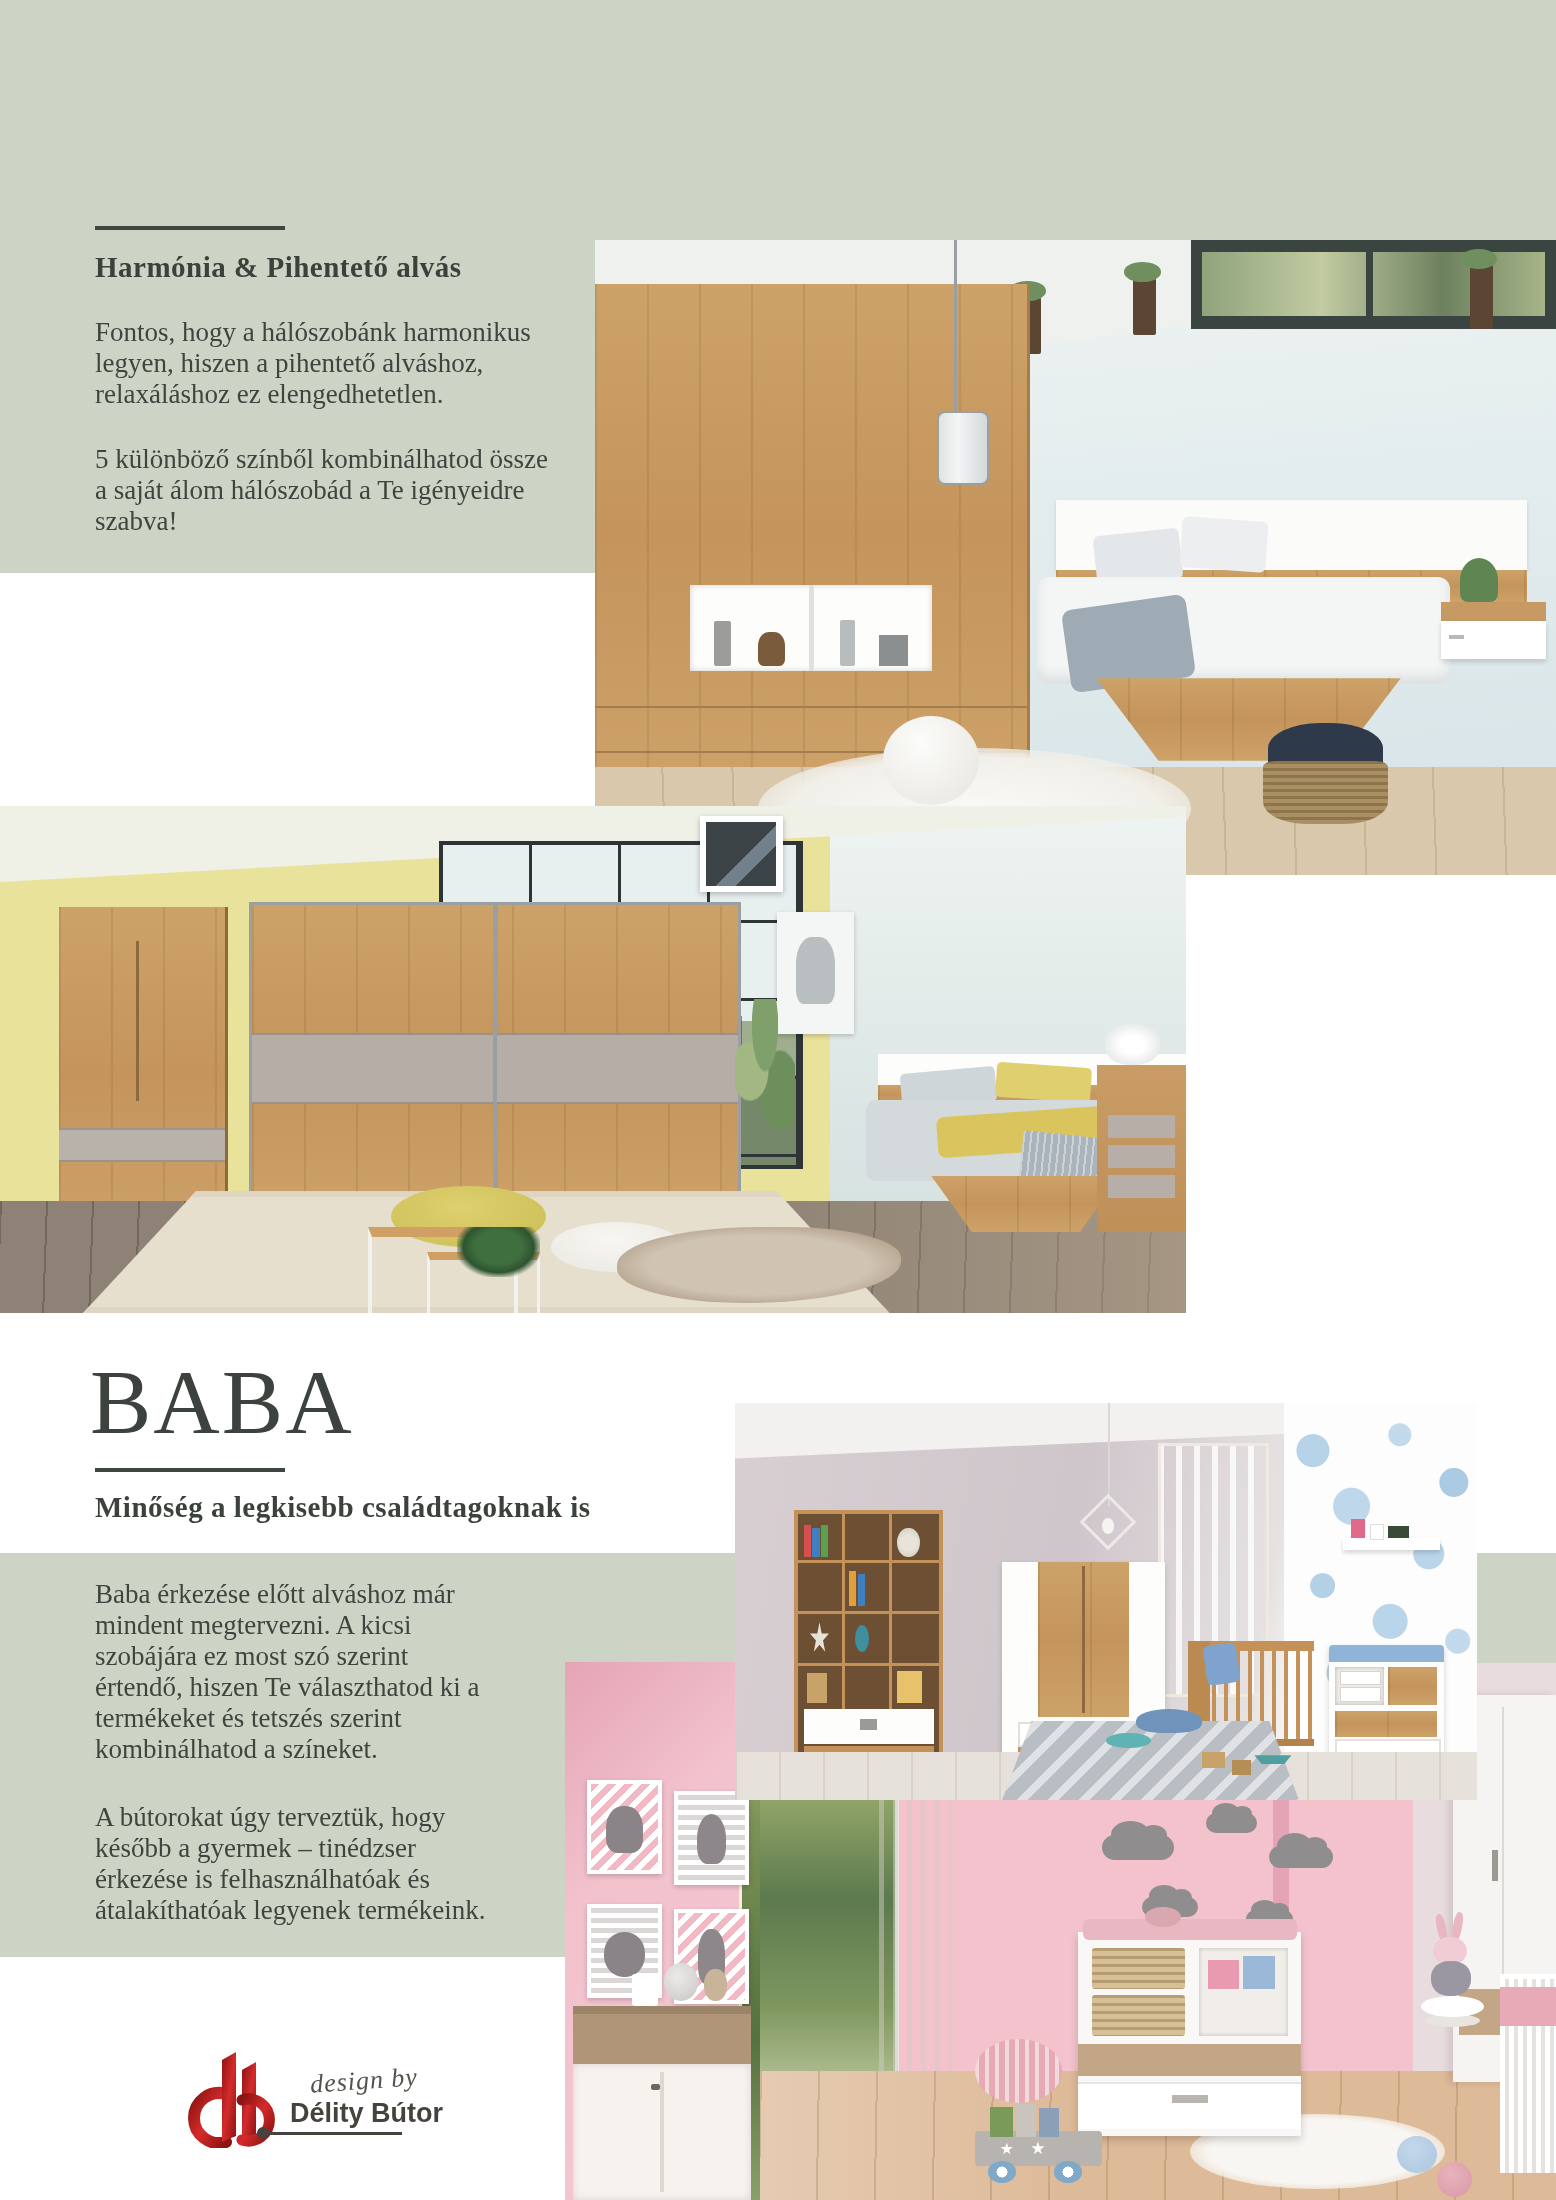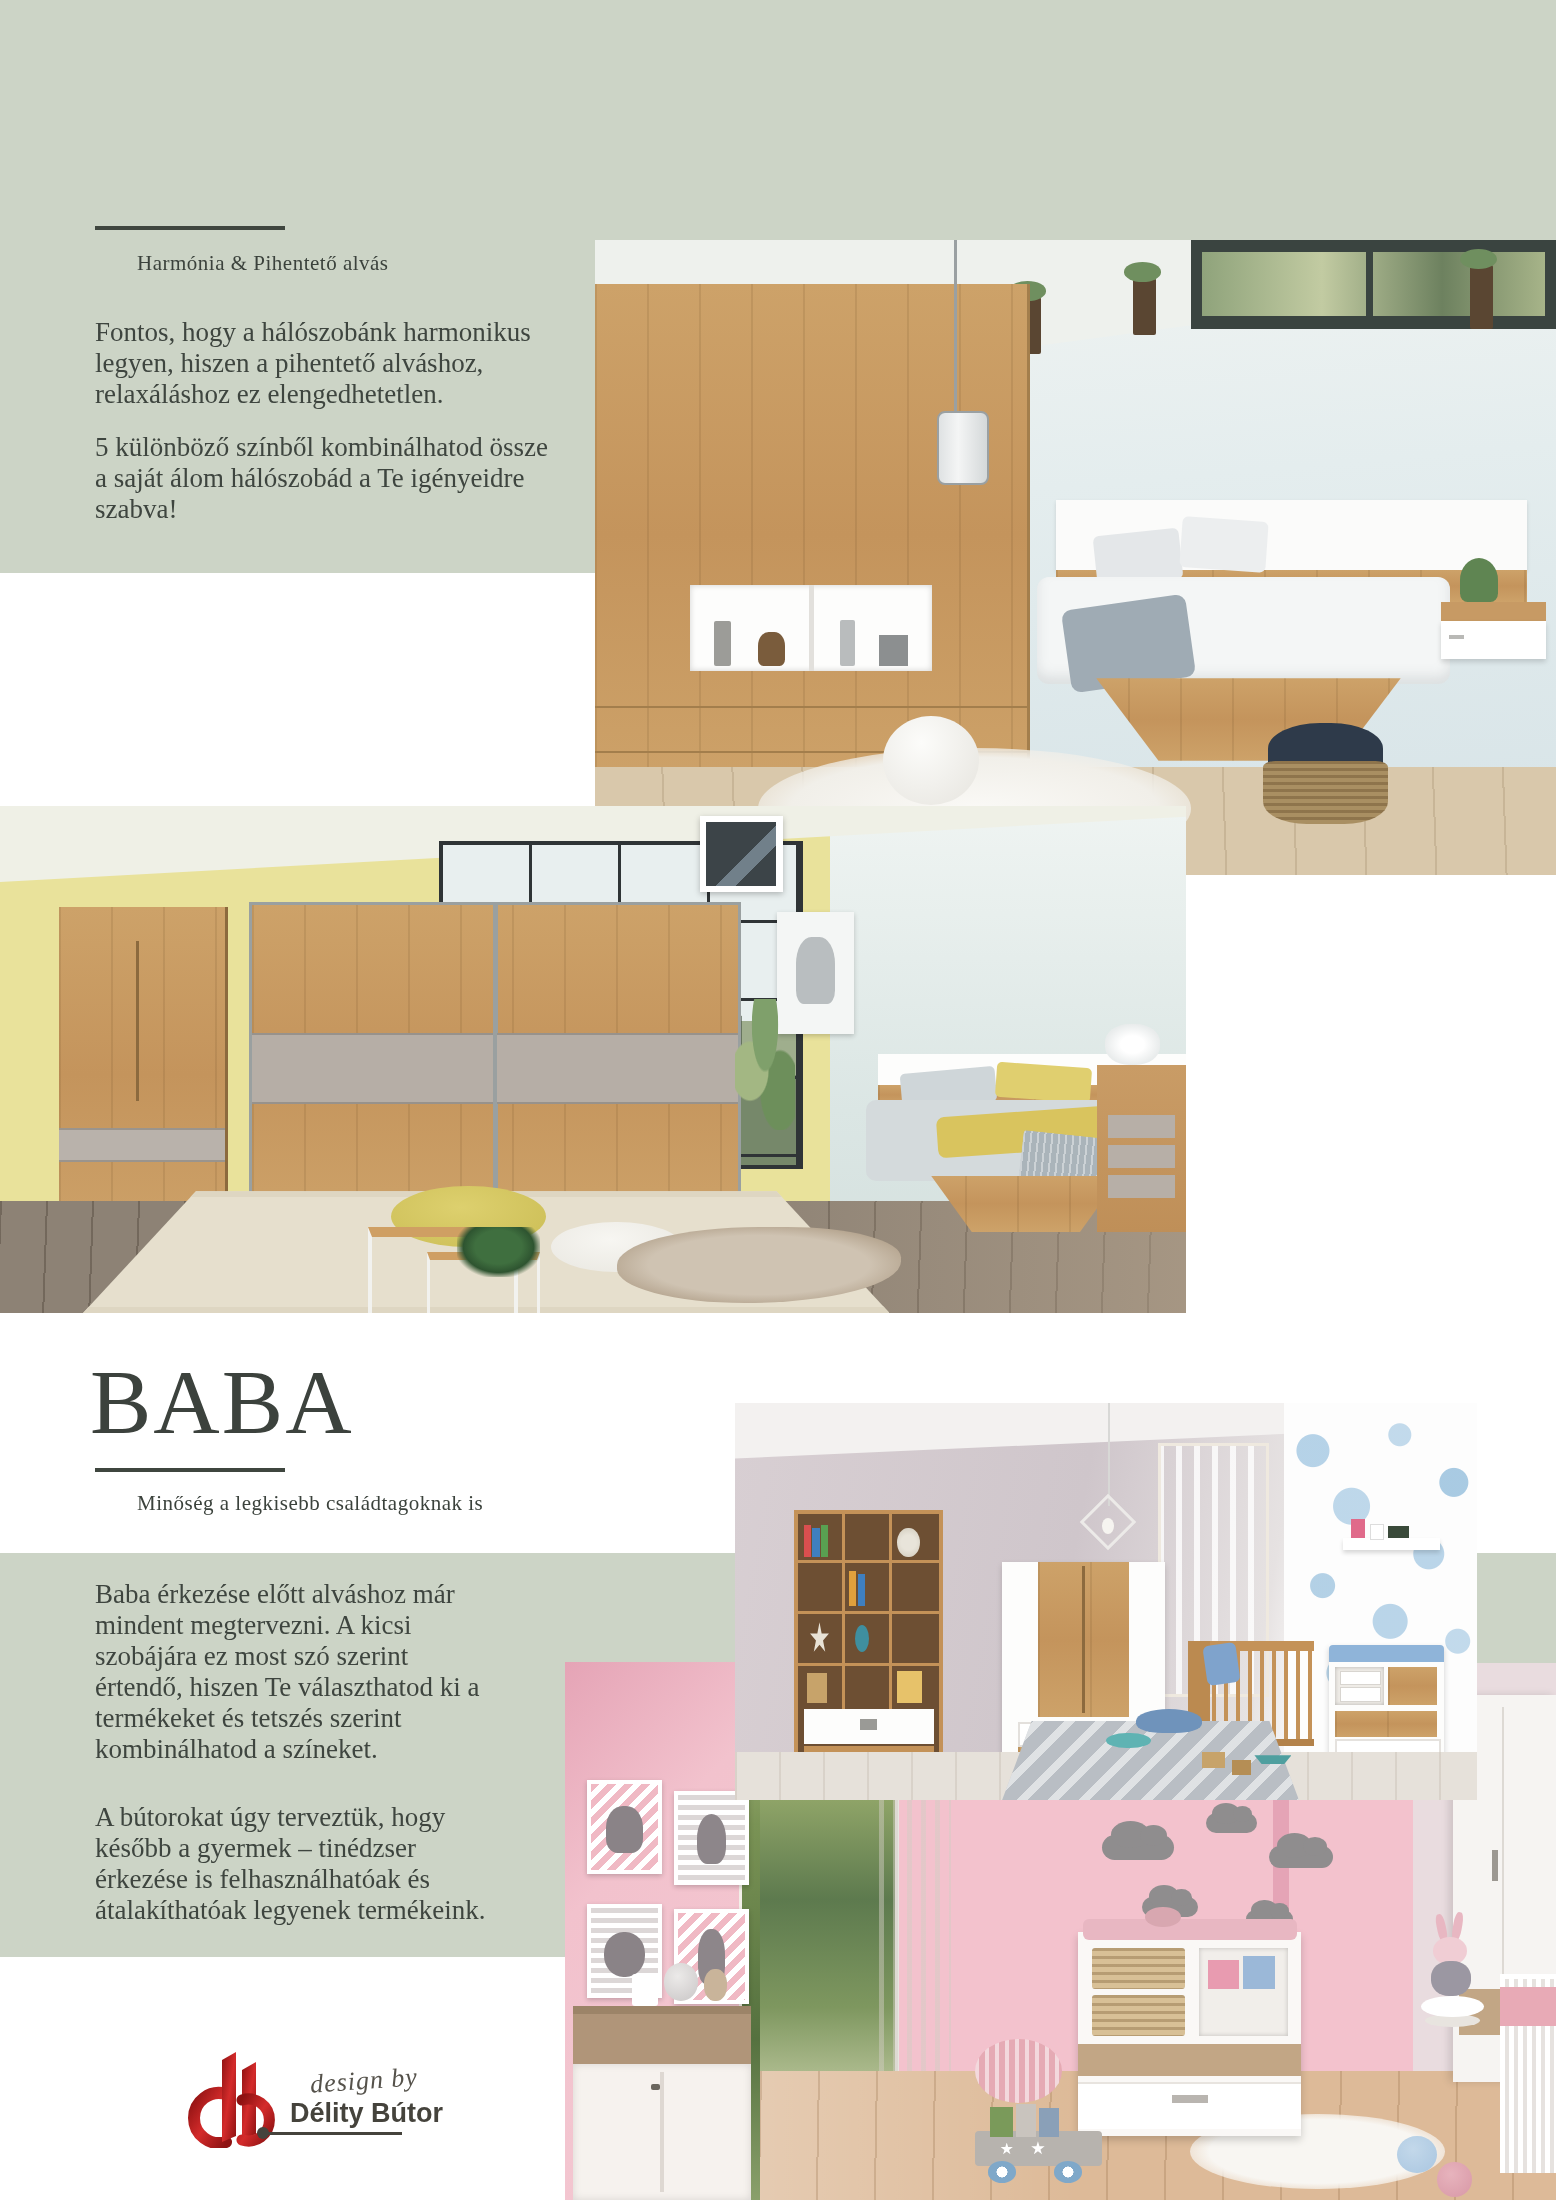--- a/index.html
+++ b/index.html
@@ -9,27 +9,27 @@
   
   .sage-top{left:0;top:0;width:1556px;height:573px;background:#ccd4c6;}
   .sage-band2{left:0;top:1553px;width:1556px;height:404px;background:#ccd4c6;}
   
   .h1{font-size:92px;line-height:1;letter-spacing:2px;color:#3c423d;white-space:nowrap;}
   .hero-title{left:85px;top:98px;}
   .baba-title{left:90px;top:1356px;}
   .rule{width:190px;height:4px;background:#3f463f;}
   .rule1{left:95px;top:226px;}
   .rule2{left:95px;top:1468px;}
-  .sub{font-size:21px;font-weight:normal;letter-spacing:.5px;white-space:nowrap;color:#3b423c;margin-left:42px;}
+  .sub{font-size:29px;font-weight:bold;letter-spacing:.5px;white-space:nowrap;color:#3b423c;}
   .hero-sub{left:95px;top:251px;}
   .baba-sub{left:95px;top:1491px;}
   .para{font-size:27px;line-height:31px;color:#3e453f;}
   .para div{white-space:nowrap;}
   .hero-p1{left:95px;top:317px;}
-  .hero-p2{left:95px;top:432px;}
+  .hero-p2{left:95px;top:444px;}
   .baba-p1{left:95px;top:1579px;}
   .baba-p2{left:95px;top:1802px;}
   
   .modulo{left:92px;top:674px;width:380px;height:102px;}
   .modulo .sq{position:absolute;box-shadow:2px 2px 0 rgba(90,90,90,.35);}
   .sq-handle{position:absolute;width:3px;height:10px;background:#ffffff;}
   .modulo-text{position:absolute;left:72px;top:18px;font-size:47px;letter-spacing:8px;color:#3a3a3a;white-space:nowrap;}
   
   .photo{overflow:hidden;}
   .photo *{position:absolute;}

